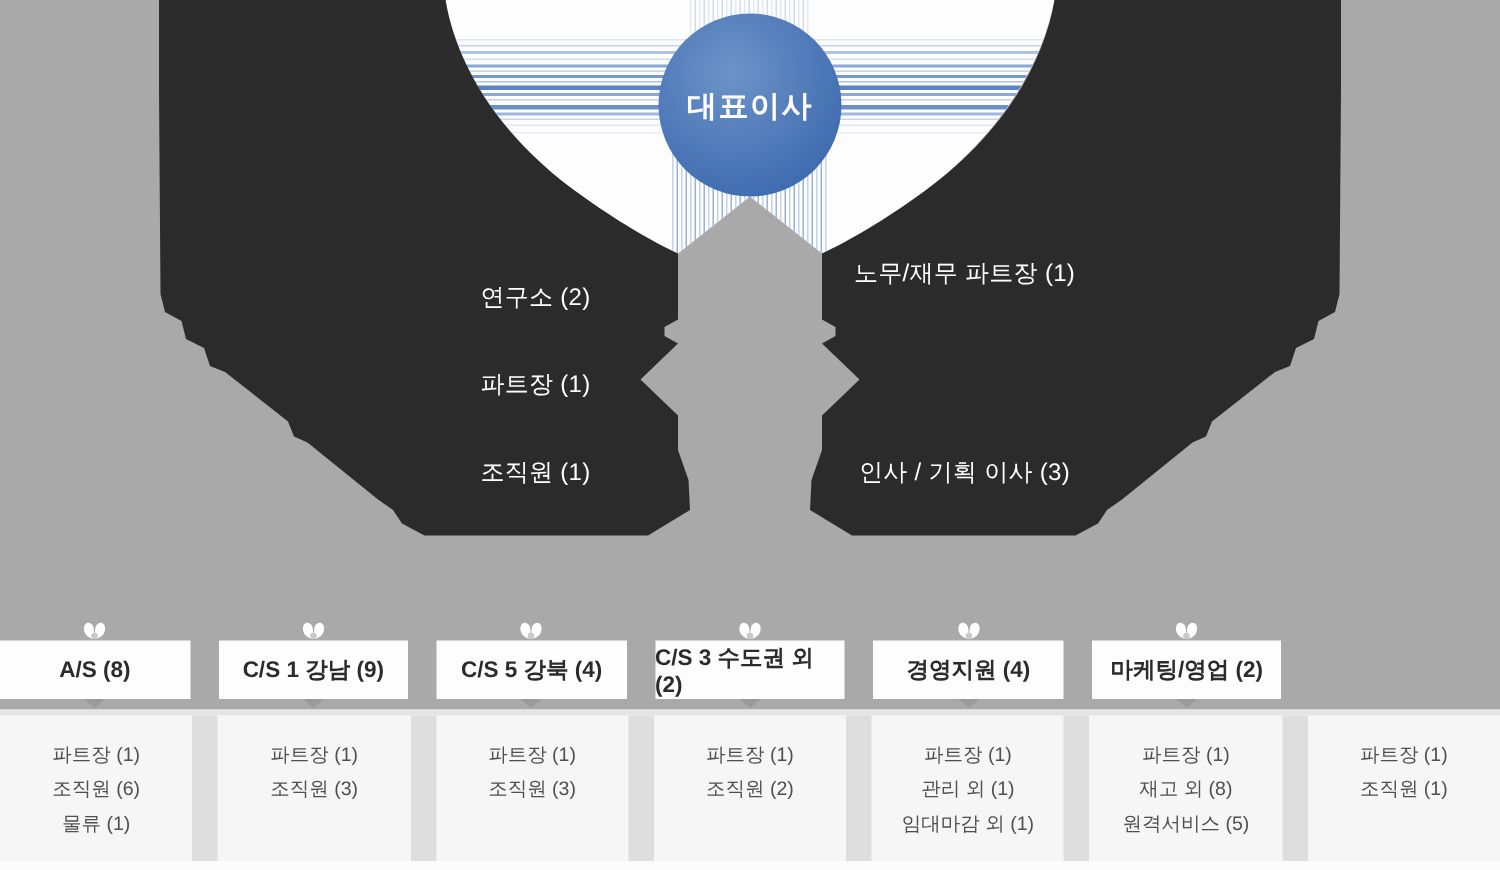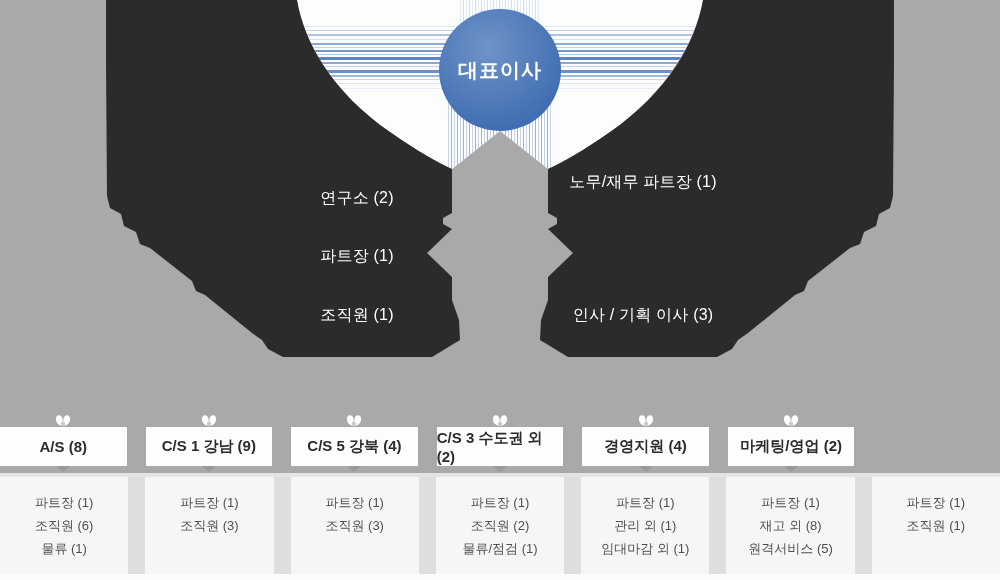--- a/index.html
+++ b/index.html
@@ -235,21 +235,20 @@
         <div class="dept-item">파트장 (1)</div>
         <div class="dept-item">조직원 (3)</div>
       </div>
       <div class="dept-cell">
         <div class="dept-item">파트장 (1)</div>
         <div class="dept-item">조직원 (3)</div>
       </div>
       <div class="dept-cell">
         <div class="dept-item">파트장 (1)</div>
         <div class="dept-item">조직원 (2)</div>
-        <div class="dept-item">물류/점검 (1)</div>
       </div>
       <div class="dept-cell">
         <div class="dept-item">파트장 (1)</div>
         <div class="dept-item">관리 외 (1)</div>
         <div class="dept-item">임대마감 외 (1)</div>
       </div>
       <div class="dept-cell">
         <div class="dept-item">파트장 (1)</div>
         <div class="dept-item">재고 외 (8)</div>
         <div class="dept-item">원격서비스 (5)</div>

